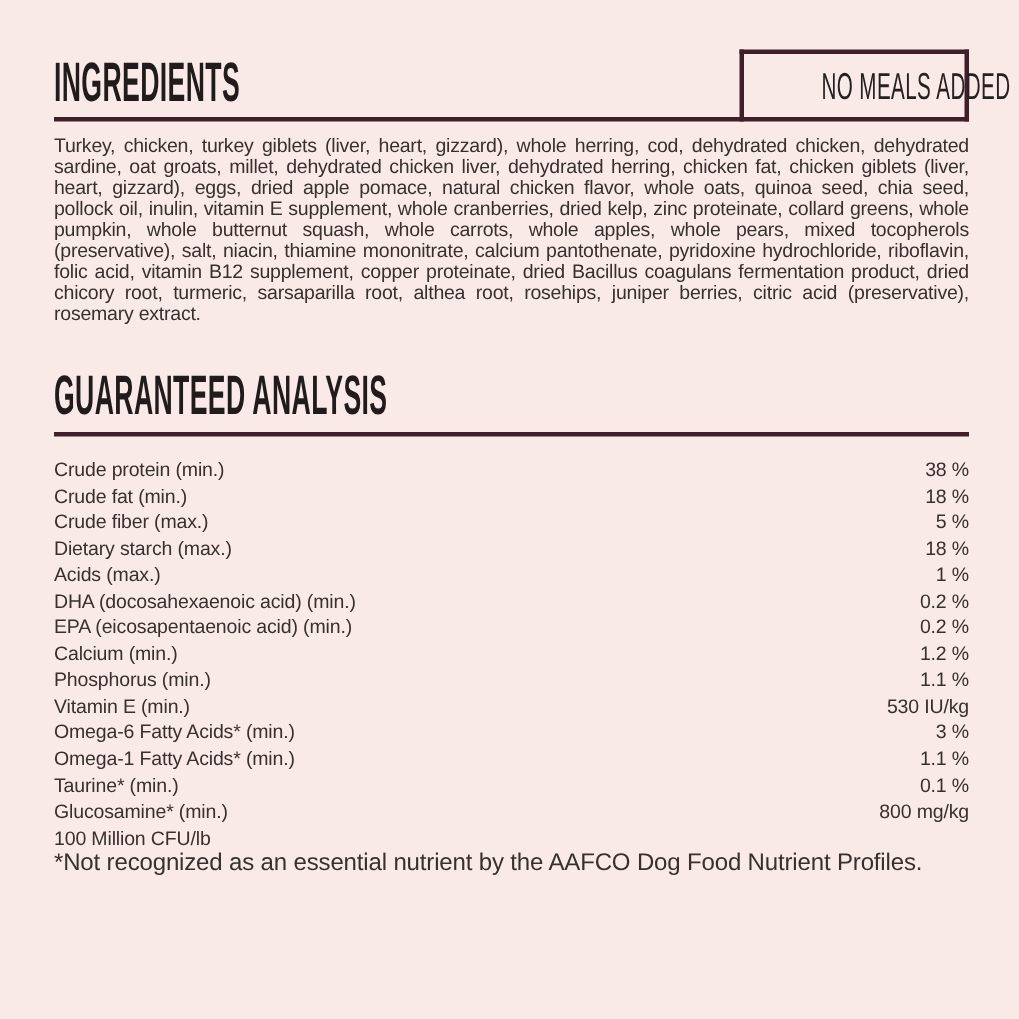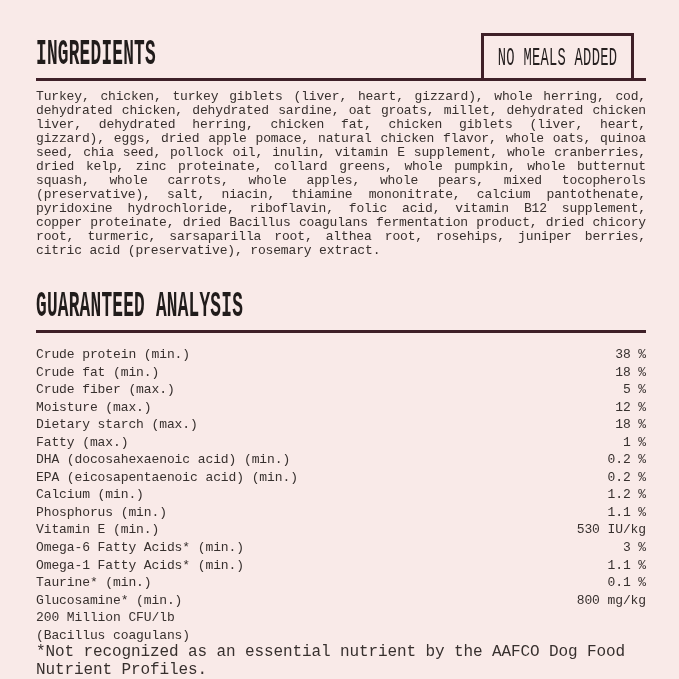--- a/index.html
+++ b/index.html
@@ -13,21 +13,20 @@
   body{
     background:var(--bg);
     font-family:"Liberation Sans", sans-serif;
     color:var(--body);
     overflow:hidden;
   }
   .canvas{
     position:relative;
     width:679px;height:679px;
     background:var(--bg);
-    font-family:Liberation Mono, monospace;
   }
   .content{
     position:absolute;
     left:36px; right:33px; top:0;
   }
   
   .header1{
     position:relative;
     margin-top:33px;
     height:48px;
@@ -40,28 +39,28 @@
     font-weight:700;
     line-height:1;
     color:var(--ink);
     white-space:nowrap;
     transform:scaleX(0.48);
     transform-origin:left bottom;
     letter-spacing:0.5px;
   }
   .badge{
     position:absolute;
-    right:12px; top:0;
+    right:0; top:0;
     height:48px;
     width:153px;
     border:3px solid var(--maroon);
     border-bottom:none;
     display:flex;
     align-items:center;
-    justify-content:center;
+    justify-content:flex-start;
   }
   .badge-text{
     font-size:25px;
     font-weight:400;
     line-height:1;
     color:#262020;
     white-space:nowrap;
     transform:scaleX(0.55);
     transform-origin:center center;
     letter-spacing:0.5px;
@@ -142,32 +141,28 @@
   <div class="arow">
     <span class="lbl">Crude fat (min.)</span>
     <span class="val">18 %</span>
   </div>
 
   <div class="arow">
     <span class="lbl">Crude fiber (max.)</span>
     <span class="val">5 %</span>
   </div>
 
-  <div class="arow">
-    <span class="lbl">Moisture (max.)</span>
-    <span class="val">12 %</span>
-  </div>
 
   <div class="arow">
     <span class="lbl">Dietary starch (max.)</span>
     <span class="val">18 %</span>
   </div>
 
   <div class="arow">
-    <span class="lbl">Fatty (max.)</span>
+    <span class="lbl">Acids (max.)</span>
     <span class="val">1 %</span>
   </div>
 
   <div class="arow">
     <span class="lbl">DHA (docosahexaenoic acid) (min.)</span>
     <span class="val">0.2 %</span>
   </div>
 
   <div class="arow">
     <span class="lbl">EPA (eicosapentaenoic acid) (min.)</span>
@@ -203,25 +198,21 @@
     <span class="lbl">Taurine* (min.)</span>
     <span class="val">0.1 %</span>
   </div>
 
   <div class="arow">
     <span class="lbl">Glucosamine* (min.)</span>
     <span class="val">800 mg/kg</span>
   </div>
 
   <div class="arow">
-    <span class="val">200 Million CFU/lb</span>
-  </div>
-
-  <div class="arow">
-    <span class="lbl">(Bacillus coagulans)</span>
-    <span class="val"></span>
-  </div>
+    <span class="val">100 Million CFU/lb</span>
+  </div>
+
 </div>
 
     <div class="footnote">*Not recognized as an essential nutrient by the AAFCO Dog Food Nutrient Profiles.</div>
 
   </div>
 </div>
 
 </body></html>

